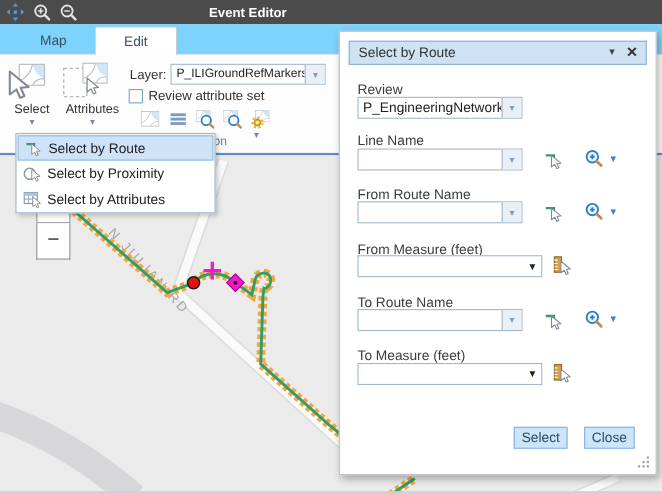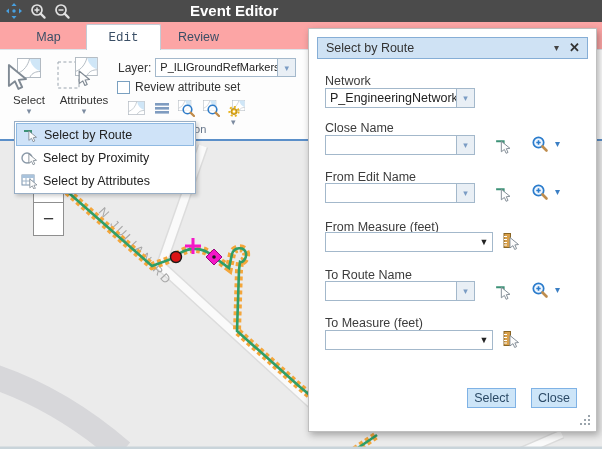--- a/index.html
+++ b/index.html
@@ -2,28 +2,28 @@
 <html style="--accent-blue: #5b8fc9; --menu-highlight: #cfe3f8; --panel-header-bg: #cfe2f4; --route-green: #2f9e68; --route-casing: #f4a63b; --marker-magenta: #f517c8; --marker-red: #dc1414; --button-bg: #cde5f8; --button-border: #7fb2e5;"><head>
 <meta charset="utf-8">
 <style>
   html,body{margin:0;padding:0;background:#888;}
   .screen{position:relative;width:602px;height:449px;overflow:hidden;
     font-family:"Liberation Sans",sans-serif;background:#ebebeb;user-select:none;}
   
   .topbar{position:absolute;left:0;top:0;width:602px;height:22px;background:#4b4b4b;z-index:10;}
   .topbar .ticons{position:absolute;left:5px;top:2px;display:flex;gap:6px;align-items:center;}
   .ticon{width:18px;height:18px;display:flex;align-items:center;justify-content:center;cursor:pointer;}
-  .title{position:absolute;left:190px;top:0;line-height:22px;color:#fff;font-size:15px;font-weight:bold;}
-  
-  .tabbar{position:absolute;left:0;top:22px;width:602px;height:28px;background:#fca5a5;z-index:10;
+  .title{position:absolute;left:190px;top:0;line-height:22px;color:#fff;font-size:12px;font-weight:bold;}
+  
+  .tabbar{position:absolute;left:0;top:22px;width:602px;height:28px;background:#7dd3fc;z-index:10;
     border-bottom:1px solid #dde3e9;box-sizing:border-box;}
   .tab{position:absolute;top:3px;height:25px;width:75px;text-align:center;line-height:25px;
     font-size:12.5px;color:#3b4f66;cursor:pointer;}
   .tab.active{top:2px;height:27px;line-height:26px;background:#fff;border:1px solid #c3ccd6;border-bottom:none;
-    box-sizing:border-box;border-radius:2px 2px 0 0;font-family:Liberation Mono, monospace;}
+    box-sizing:border-box;border-radius:2px 2px 0 0;}
   
   .ribbon{position:absolute;left:0;top:50px;width:602px;height:91px;background:#fdfdfd;z-index:10;
     border-bottom:2px solid var(--accent-blue,#5b8fc9);box-sizing:border-box;}
   .bigbtn{position:absolute;top:6px;text-align:center;cursor:pointer;}
   .bigbtn .blabel{font-size:11.5px;color:#333;margin-top:2px;}
   .caret{color:#7c8ba0;font-size:9px;line-height:9px;}
   .bigbtn .caret{margin-top:1px;}
   .layerrow{position:absolute;left:118px;top:8px;display:flex;align-items:center;}
   .layerrow .llabel{font-size:12px;color:#333;margin-right:4px;}
   .combo{display:flex;align-items:stretch;background:#fff;border:1px solid #a3b8cb;box-sizing:border-box;height:19px;}
@@ -153,21 +153,20 @@
           <path d="M4.5,7 L9.5,7" stroke="#e2e2e2" stroke-width="1.5"></path>
         </svg>
       </span>
     </div>
     <span class="title">Event Editor</span>
   </div>
 
   <div class="tabbar">
     <div class="tab" style="left:11px">Map</div>
     <div class="tab active" style="left:86px">Edit</div>
-    <div class="tab" style="left:161px">Review</div>
   </div>
 
   <div class="ribbon">
     <div class="bigbtn" style="left:6px;width:46px;">
       <svg width="36" height="36" viewBox="0 0 36 36">
         <use href="#tile" transform="translate(11,2)"></use>
         <use href="#cur" transform="translate(1,9) scale(1.9)"></use>
       </svg>
       <div class="blabel">Select</div>
       <div class="caret">▾</div>
@@ -268,29 +267,29 @@
     </div>
   </div>
 
   <div class="panel">
     <div class="phead">
       <span class="ptitle">Select by Route</span>
       <span class="pcaret">▾</span>
       <span class="pclose">✕</span>
     </div>
 
-    <div class="flabel" style="top:45px">Network</div>
+    <div class="flabel" style="top:45px">Review</div>
     <div class="fcombo" style="top:59px">
       <div class="combo w-name">
         <span class="cval">P_EngineeringNetwork</span>
         <span class="cbtn">▾</span>
       </div>
     </div>
 
-    <div class="flabel" style="top:92px">Close Name</div>
+    <div class="flabel" style="top:92px">Line Name</div>
     <div class="fcombo" style="top:106px">
       <div class="combo w-name">
         <span class="cval"></span>
         <span class="cbtn">▾</span>
       </div>
     </div>
     <span class="ficon" style="left:184px;top:107px">
       <svg width="17" height="17" viewBox="0 0 16 16">
           <polyline points="2,4 9,4 9,11" fill="none" stroke="#3d9277" stroke-width="2"></polyline>
           <use href="#cur" transform="translate(6,4) scale(0.9)"></use>
@@ -298,21 +297,21 @@
     </span>
     <span class="ficon" style="left:222px;top:106px">
       <svg width="18" height="18" viewBox="0 0 18 18">
         <circle cx="7.5" cy="7.5" r="5.2" fill="#eef6ff" stroke="#2b7ccc" stroke-width="1.7"></circle>
         <path d="M5.3,7.5 L9.7,7.5 M7.5,5.3 L7.5,9.7" stroke="#2b7ccc" stroke-width="1.6"></path>
         <path d="M11.5,11.5 L15.5,15.5" stroke="#bf8d4e" stroke-width="2.6" stroke-linecap="round"></path>
       </svg>
     </span>
     <span class="fcaret" style="left:246px;top:109px">▾</span>
 
-    <div class="flabel" style="top:141px">From Edit Name</div>
+    <div class="flabel" style="top:141px">From Route Name</div>
     <div class="fcombo" style="top:154px">
       <div class="combo w-name">
         <span class="cval"></span>
         <span class="cbtn">▾</span>
       </div>
     </div>
     <span class="ficon" style="left:184px;top:155px">
       <svg width="17" height="17" viewBox="0 0 16 16">
           <polyline points="2,4 9,4 9,11" fill="none" stroke="#3d9277" stroke-width="2"></polyline>
           <use href="#cur" transform="translate(6,4) scale(0.9)"></use>

